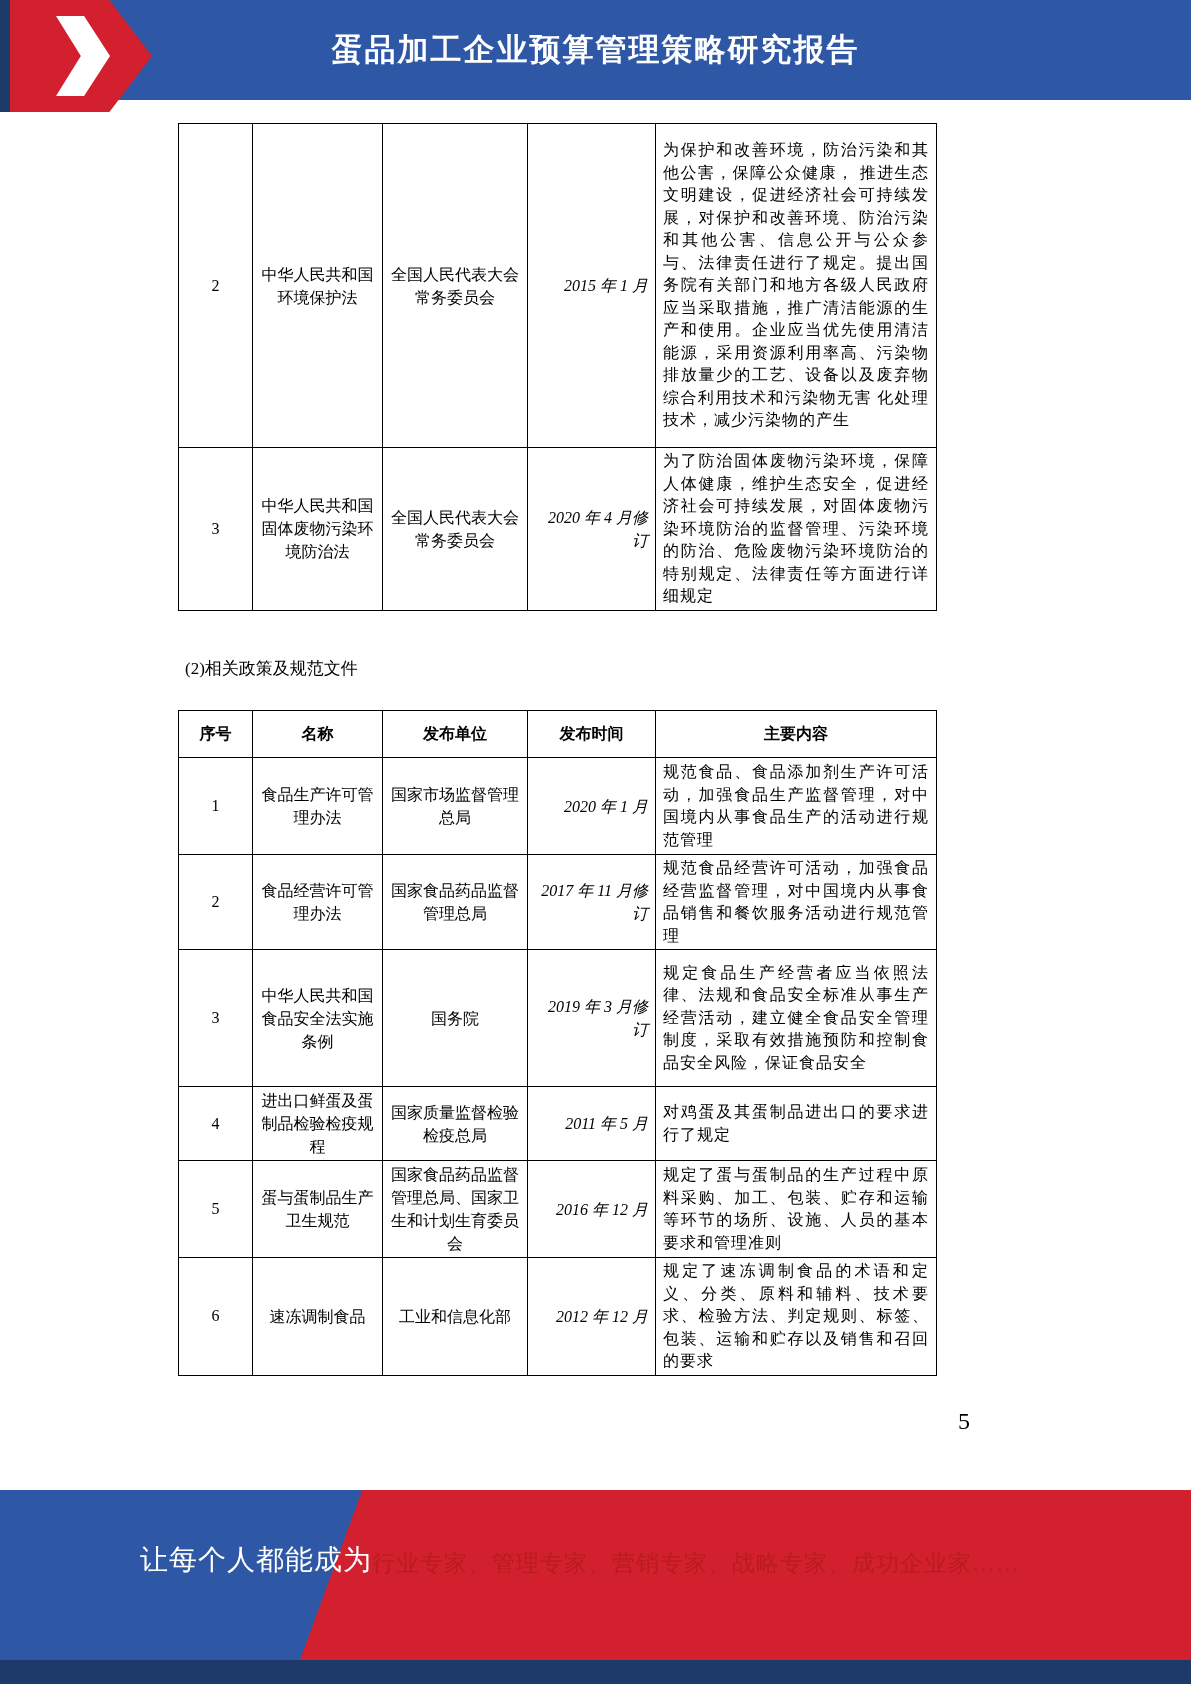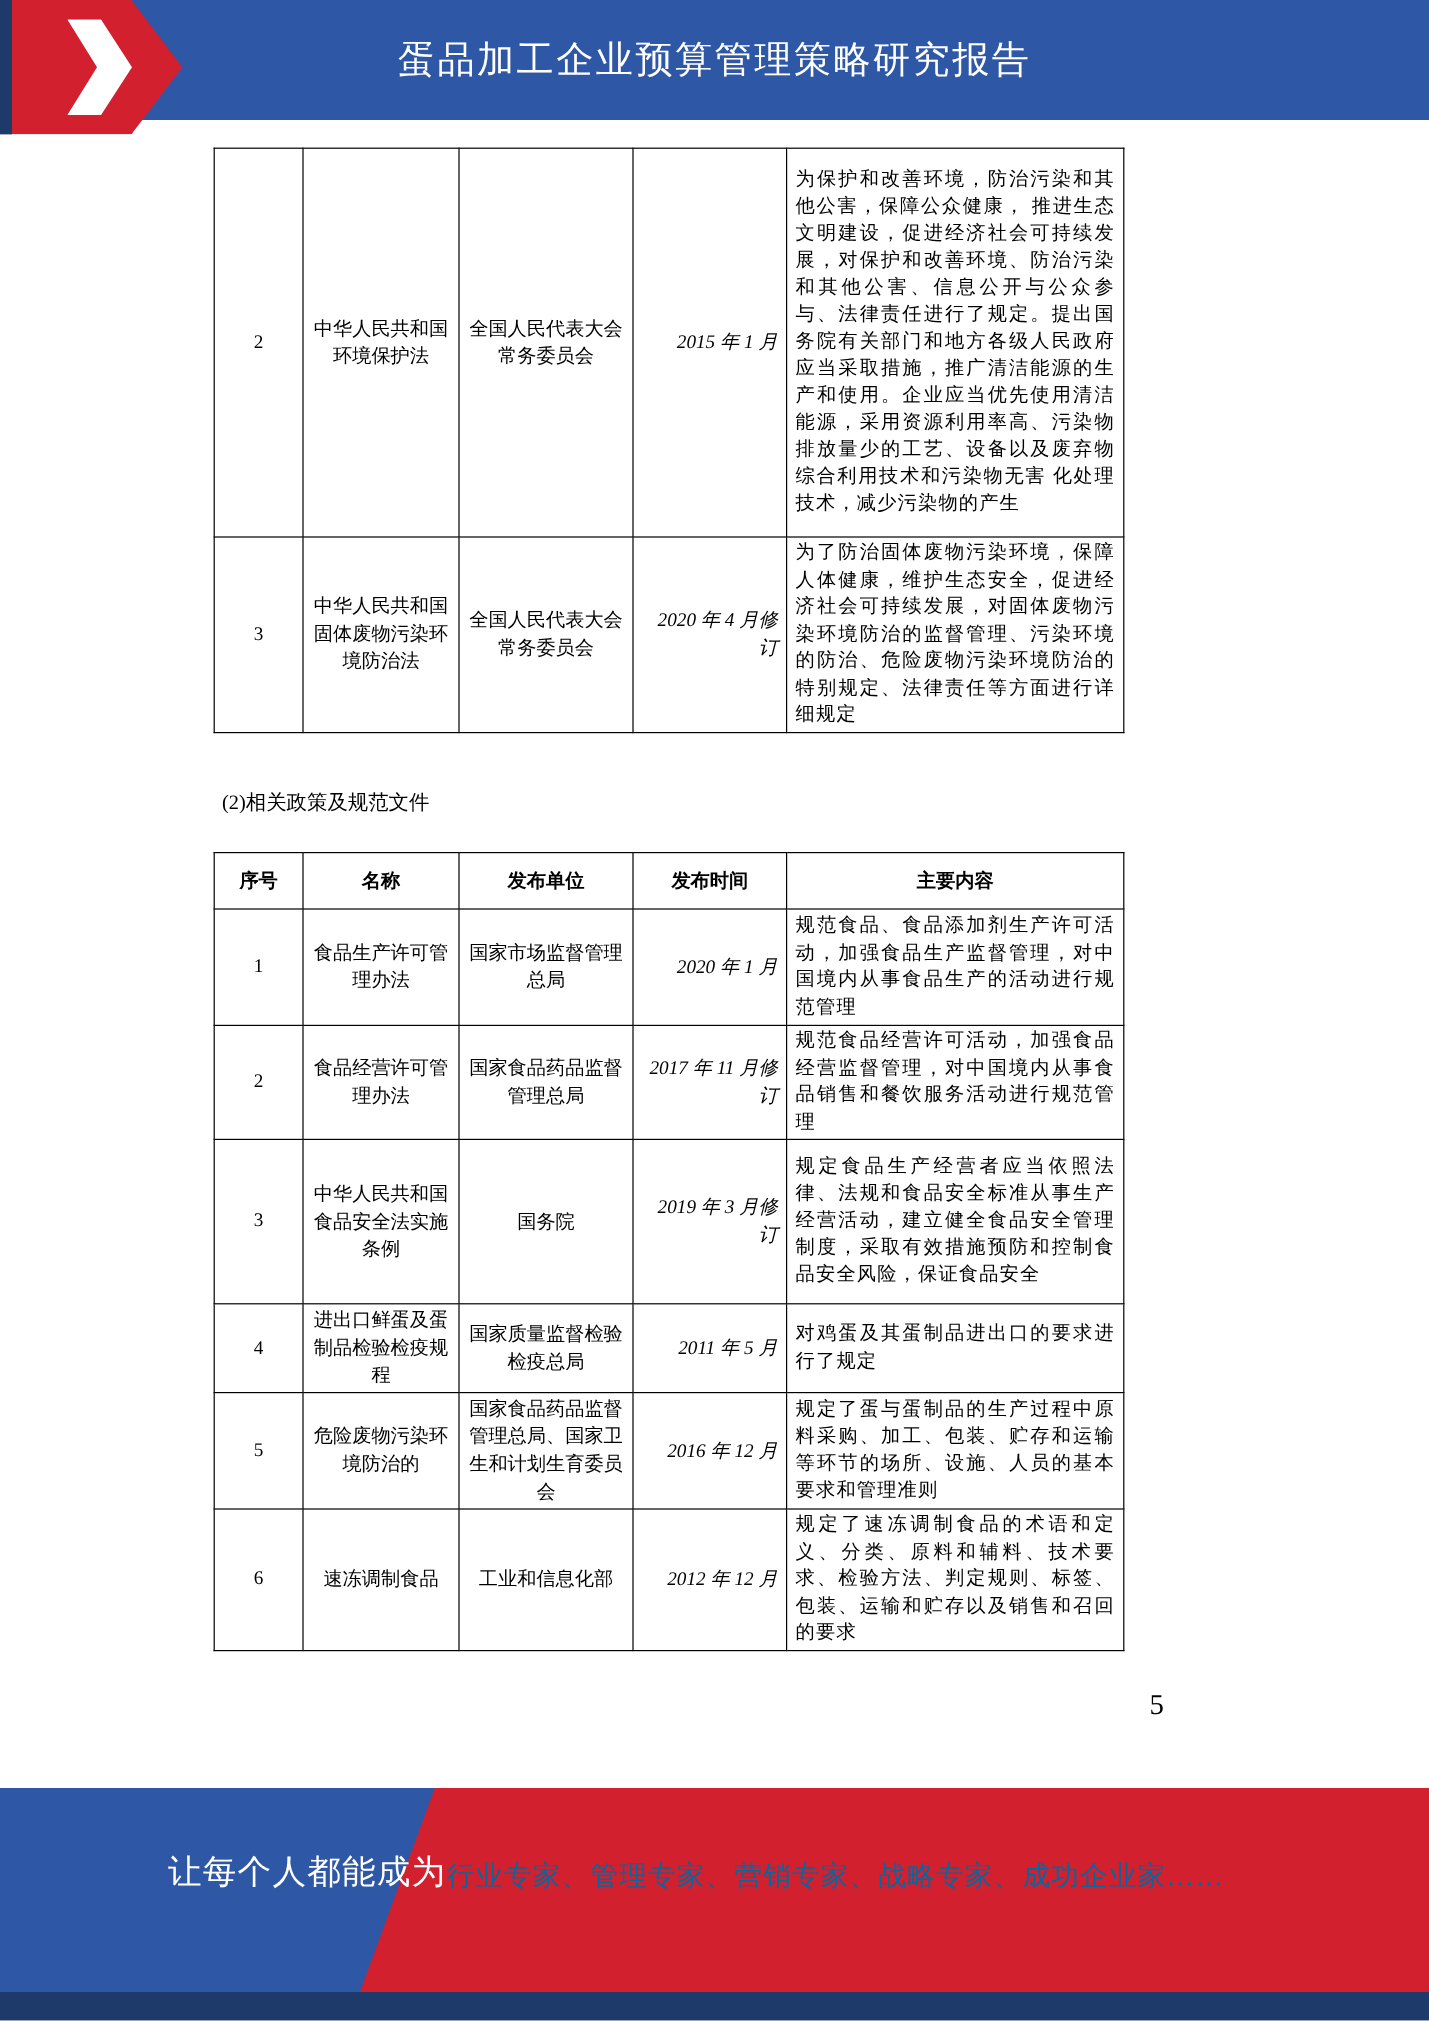--- a/index.html
+++ b/index.html
@@ -7,21 +7,21 @@
     position:relative; width:1191px; height:1684px; margin:0 auto;
     background:#ffffff; overflow:hidden; color:#000;
     font-family:"Liberation Serif", serif;
   }
 
   
   .banner { position:absolute; top:0; left:0; width:1191px; height:100px; background:#2e58a6; }
   .banner-title {
     position:absolute; top:0; left:120px; right:120px; height:100px; margin:0;
     line-height:100px; text-align:center; color:#ffffff;
-    font-family:"Liberation Sans", sans-serif; font-weight:normal;
+    font-family:"Liberation Sans", sans-serif; font-weight:bold;
     font-size:31px; letter-spacing:2px; white-space:nowrap;
   }
   .left-strip { position:absolute; top:0; left:0; width:10px; height:112px; background:#1d3a6b; }
   .red-flag {
     position:absolute; top:0; left:10px; width:142px; height:112px; background:#d2202f;
     clip-path:polygon(0 0, 70% 0, 100% 50%, 70% 100%, 0 100%);
   }
   .chevron {
     position:absolute; top:16px; left:46px; width:54px; height:80px; background:#ffffff;
     clip-path:polygon(0 0, 52% 0, 100% 50%, 52% 100%, 0 100%, 46% 50%);
@@ -63,21 +63,21 @@
   .footer-red {
     position:absolute; right:0; bottom:24px; width:891px; height:170px; background:#d2202f;
     clip-path:polygon(7% 0, 100% 0, 100% 100%, 0 100%);
   }
   .footer-bottom-strip { position:absolute; left:0; bottom:0; width:1191px; height:24px; background:#1d3a6b; }
   .footer-left-text {
     position:absolute; left:140px; bottom:105px; color:#ffffff;
     font-size:28px; letter-spacing:1px; white-space:nowrap;
   }
   .footer-right-text {
-    position:absolute; left:372px; bottom:105px; color:#0369a1;
+    position:absolute; left:372px; bottom:105px; color:#b91c1c;
     font-size:23px; letter-spacing:1px; white-space:nowrap;font-family:Liberation Serif, serif;
   }
 </style>
 </head>
 <body>
 
 <div class="page">
 
   <header class="banner">
     <h1 class="banner-title">蛋品加工企业预算管理策略研究报告</h1>
@@ -156,21 +156,21 @@
       </tr>
       <tr class="t2-r3">
         <td class="c-no">4</td>
         <td class="c-name">进出口鲜蛋及蛋制品检验检疫规程</td>
         <td class="c-issuer">国家质量监督检验检疫总局</td>
         <td class="c-date">2011 年 5 月</td>
         <td class="c-content">对鸡蛋及其蛋制品进出口的要求进行了规定</td>
       </tr>
       <tr class="t2-r4">
         <td class="c-no">5</td>
-        <td class="c-name">危险废物污染环境防治的</td>
+        <td class="c-name">蛋与蛋制品生产卫生规范</td>
         <td class="c-issuer">国家食品药品监督管理总局、国家卫生和计划生育委员会</td>
         <td class="c-date">2016 年 12 月</td>
         <td class="c-content">规定了蛋与蛋制品的生产过程中原料采购、加工、包装、贮存和运输等环节的场所、设施、人员的基本要求和管理准则</td>
       </tr>
       <tr class="t2-r5">
         <td class="c-no">6</td>
         <td class="c-name">速冻调制食品</td>
         <td class="c-issuer">工业和信息化部</td>
         <td class="c-date">2012 年 12 月</td>
         <td class="c-content">规定了速冻调制食品的术语和定义、分类、原料和辅料、技术要求、检验方法、判定规则、标签、包装、运输和贮存以及销售和召回的要求</td>

